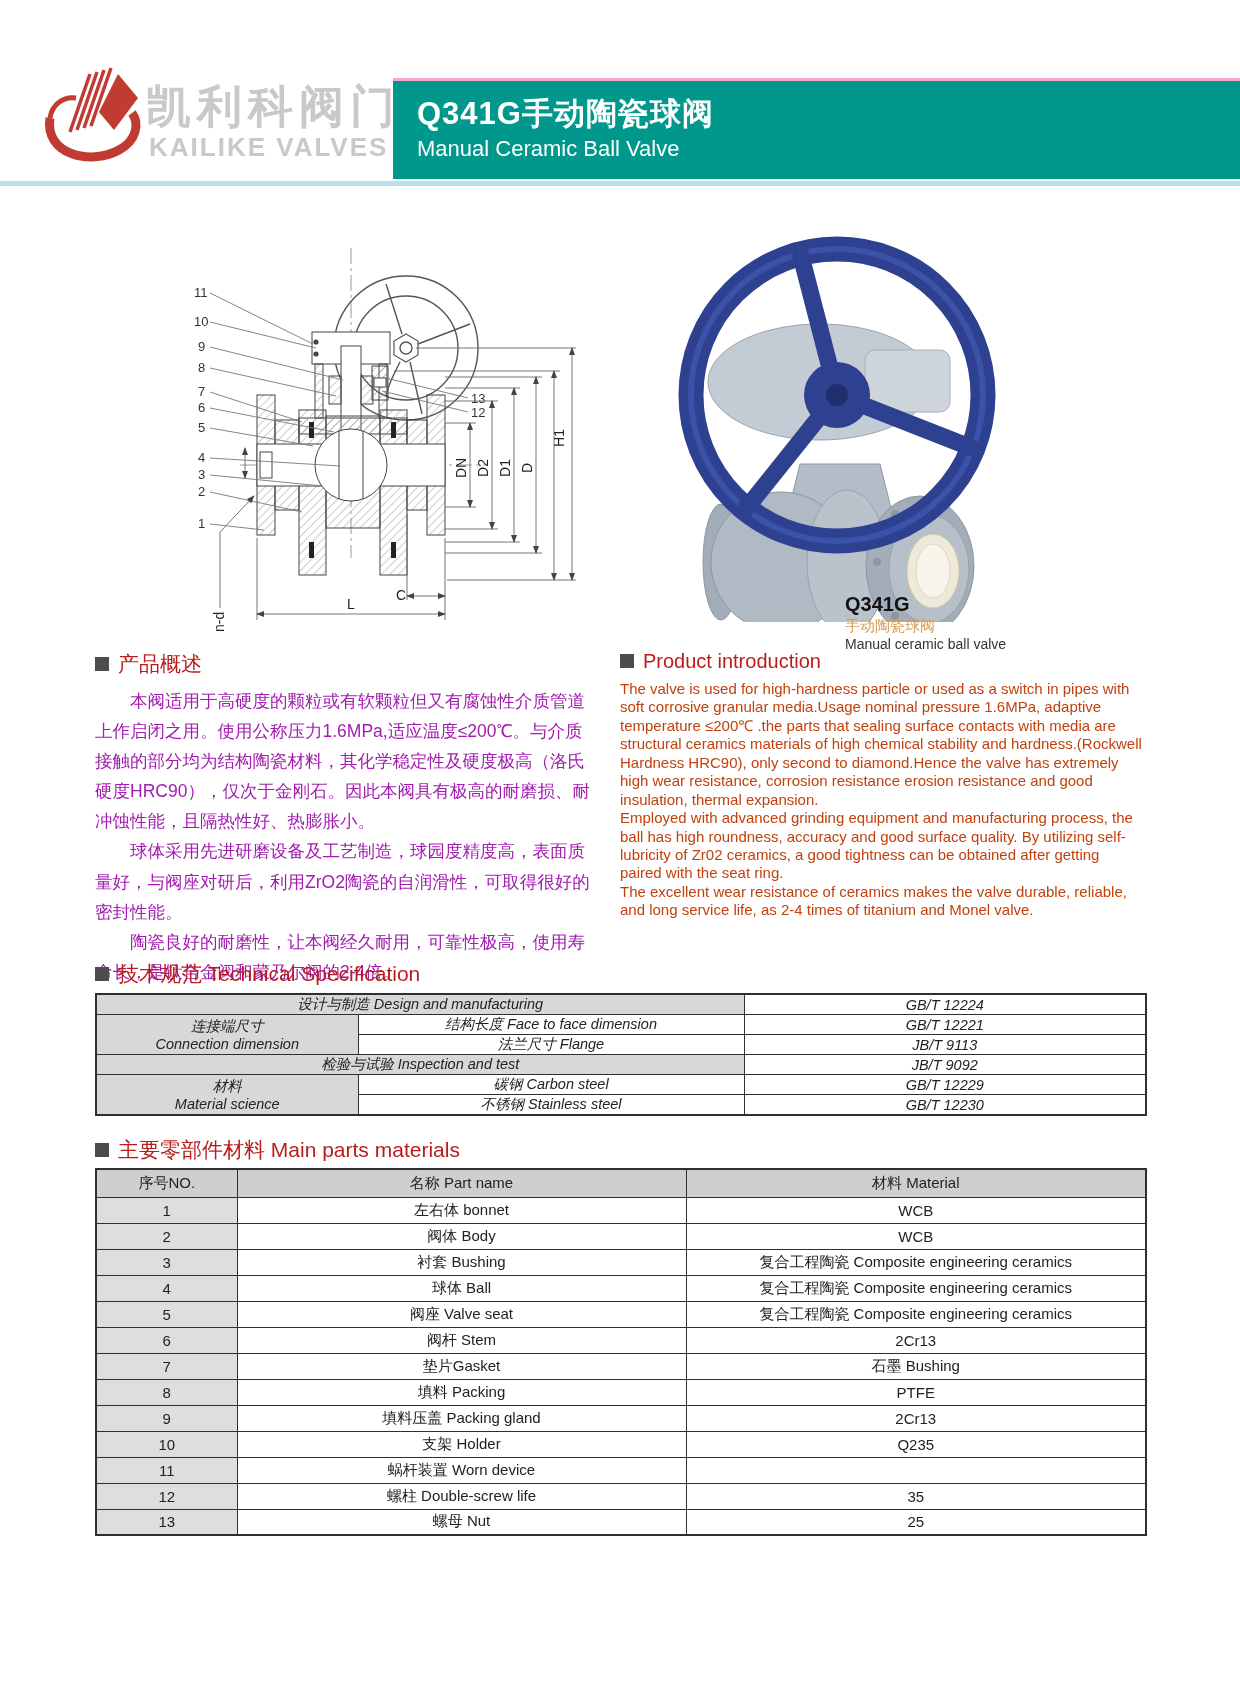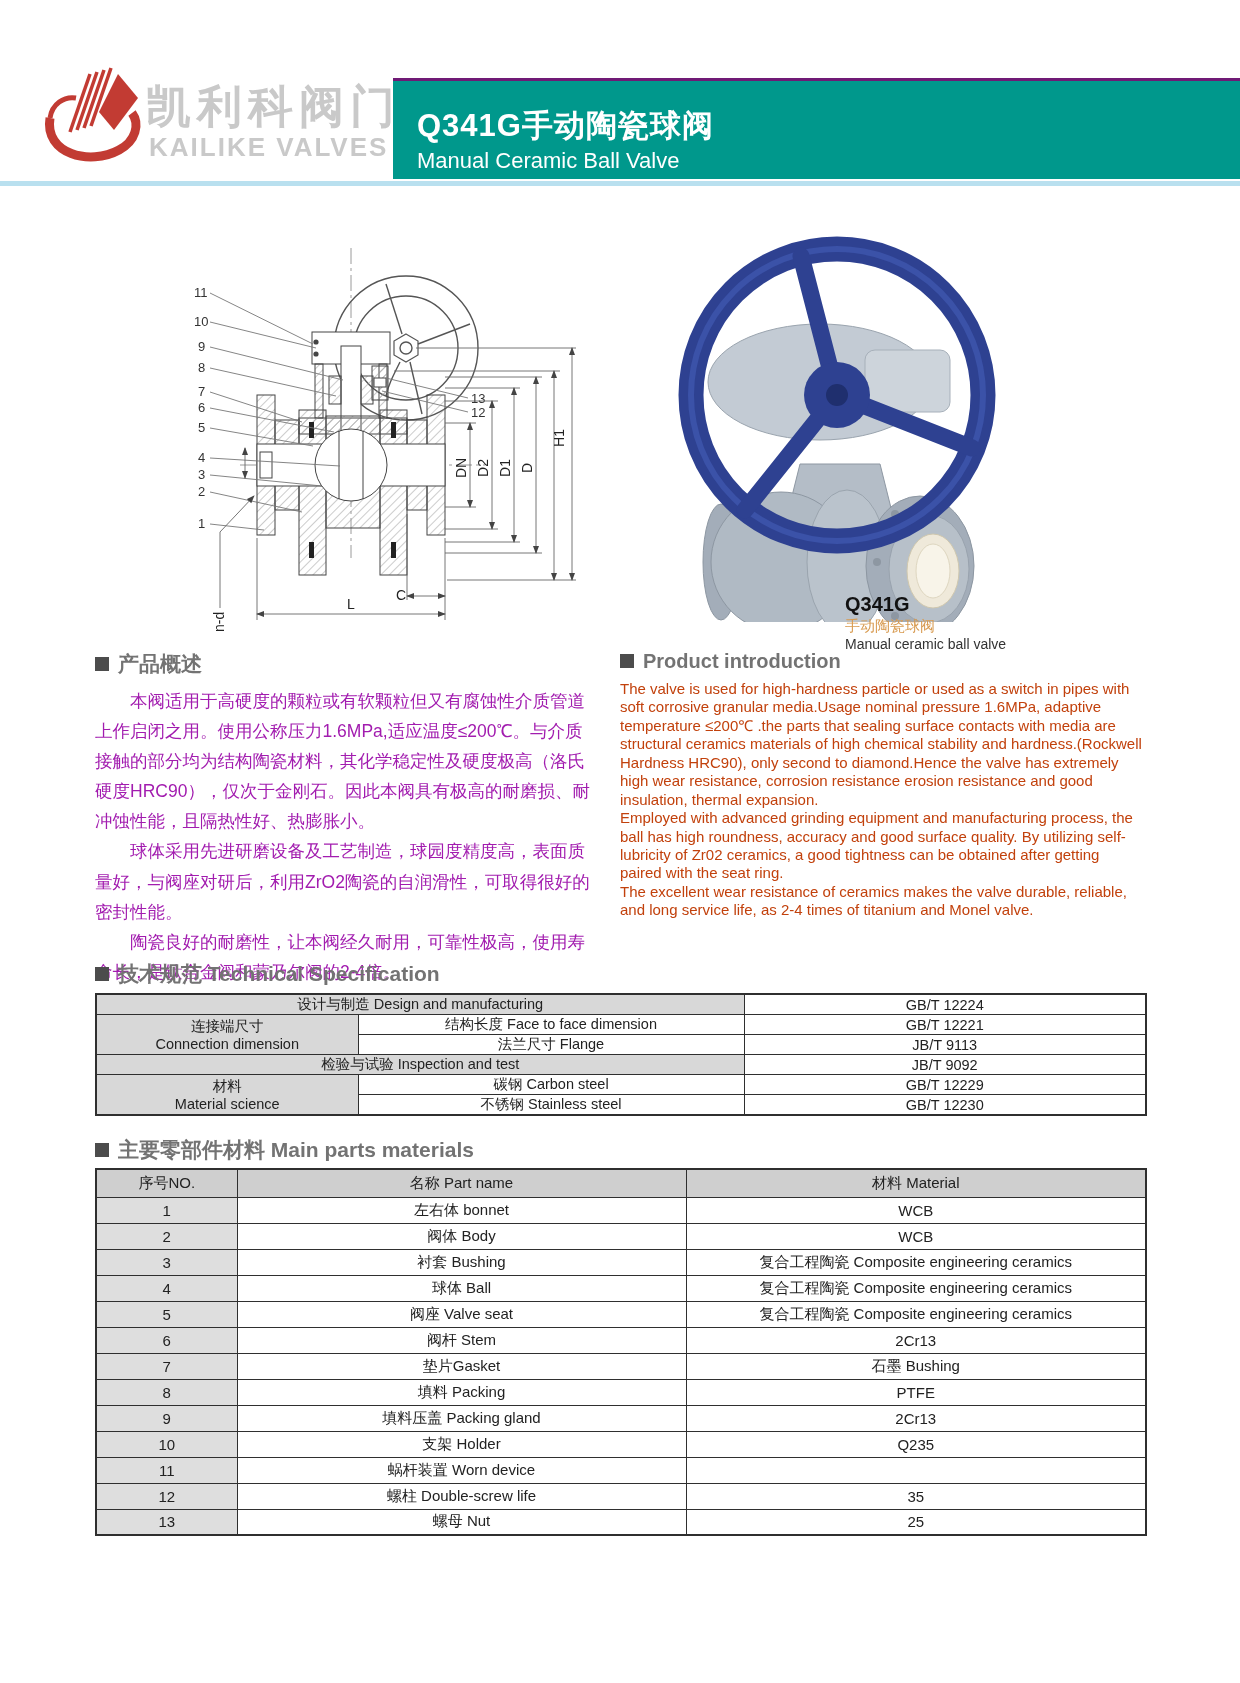--- a/index.html
+++ b/index.html
@@ -4,55 +4,55 @@
 <style>
   * { margin:0; padding:0; box-sizing:border-box; }
   html,body { background:#e8e8e8; }
   body { font-family:"Liberation Sans", sans-serif; }
   #page { position:relative; width:1240px; height:1683px; background:#ffffff; margin:0 auto; overflow:hidden; }
 
   
   #logo-mark { position:absolute; left:40px; top:66px; }
   #logo-cn { position:absolute; left:146px; top:84px; font-size:45px; font-weight:bold; color:#c9c9c9; letter-spacing:6px; line-height:1; }
   #logo-en { position:absolute; left:149px; top:134px; font-size:26px; font-weight:bold; color:#c9c9c9; letter-spacing:2px; line-height:1; }
-  #title-band { position:absolute; left:393px; top:78px; width:847px; height:101px; background:#00988c; border-top:3px solid #701a75; padding:24px 0 0 24px; }
+  #title-band { position:absolute; left:393px; top:78px; width:847px; height:101px; background:#00988c; border-top:3px solid #f9a8d4; padding:12px 0 0 24px; }
   #title-band .t1 { color:#ffffff; font-size:31px; font-weight:bold; letter-spacing:1px; line-height:1.35; }
   #title-band .t2 { color:#ffffff; font-size:22px; line-height:1.3; }
   #header-rule { position:absolute; left:0; top:181px; width:1240px; height:5px; background:#b9e0ef; }
 
   
   #drawing { position:absolute; left:150px; top:228px; }
   #drawing svg text { font-family:"Liberation Sans", sans-serif; font-size:13px; fill:#333; }
   #drawing svg text.dim { font-size:14px; fill:#222; }
 
   
   #photo { position:absolute; left:595px; top:232px; }
   #photo-caption { position:absolute; left:845px; top:584px; line-height:1.25; }
   #photo-caption .model { font-size:20px; font-weight:bold; color:#111;margin-top:8px; }
   #photo-caption .cn { font-size:15px; color:#d89a4f; }
   #photo-caption .en { font-size:14px; color:#333; }
 
   
-  .sec-head { position:absolute; font-weight:bold; color:#737373; white-space:nowrap; }
+  .sec-head { position:absolute; font-weight:normal; color:#b91c1c; white-space:nowrap; }
   .sec-head .sq { display:inline-block; width:14px; height:14px; background:#4c4c4c; margin-right:9px; }
   #overview-head { left:95px; top:650px; font-size:21px; }
   #intro-head    { left:620px; top:650px; font-size:20px; }
   #spec-head     { left:95px; top:960px; font-size:21px; }
   #parts-head    { left:95px; top:1136px; font-size:21px; }
 
   
   #overview-text { position:absolute; left:95px; top:686px; width:500px; font-size:17.5px; color:#a21caf; line-height:1.72; }
   #overview-text p { text-indent:2em; }
   #intro-text { position:absolute; left:620px; top:680px; width:524px; font-size:15px; color:#c2410c; line-height:1.23; }
 
   
   table { border-collapse:collapse; table-layout:fixed; }
   td, th { border:1px solid #2f2f2f; text-align:center; vertical-align:middle; overflow:hidden; }
   #spec-table { position:absolute; left:95px; top:993px; width:1050px; border:2px solid #2f2f2f; font-size:14.5px; color:#222; }
-  #spec-table td { height:19px; padding:0 19px; }
+  #spec-table td { height:19px; padding:0 19px;font-style:italic; }
   #spec-table .hd { background:#d8d8d8; }
   #spec-table .c1 { width:262px; }
   #spec-table .c2 { width:386px; }
   #spec-table .c3 { width:402px; }
   #parts-table { position:absolute; left:95px; top:1168px; width:1050px; border:2px solid #2f2f2f; font-size:15px; color:#222; }
   #parts-table th { height:28px; background:#cfcfcf; font-weight:normal;margin-top:44px; }
   #parts-table td { height:26px; padding:0 4px; }
   #parts-table td.no { background:#dedede; }
   #parts-table .c1 { width:141px; }
   #parts-table .c2 { width:449px; }

